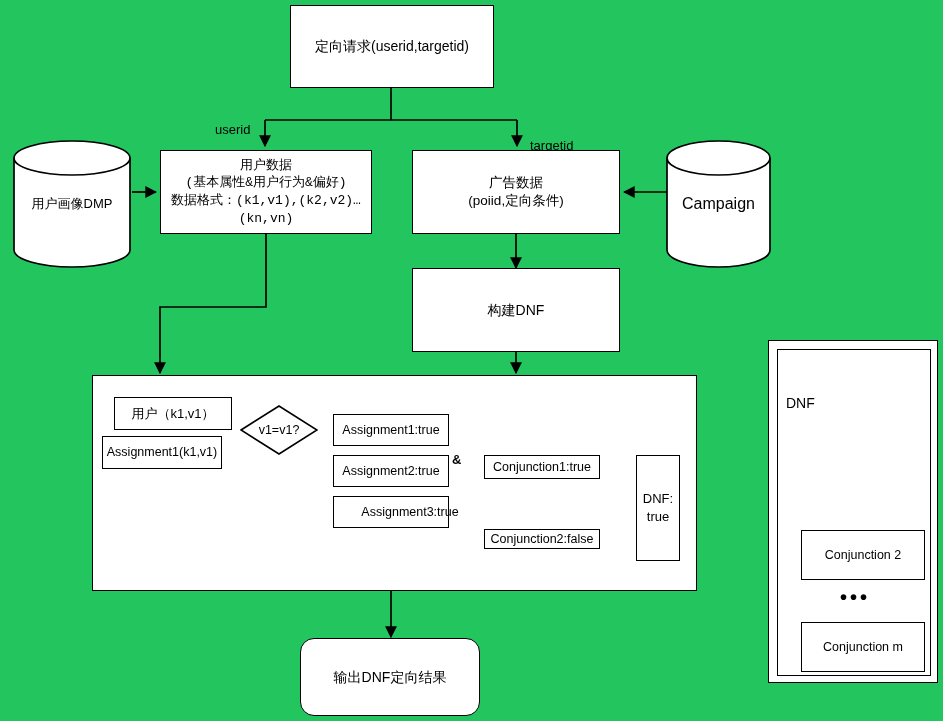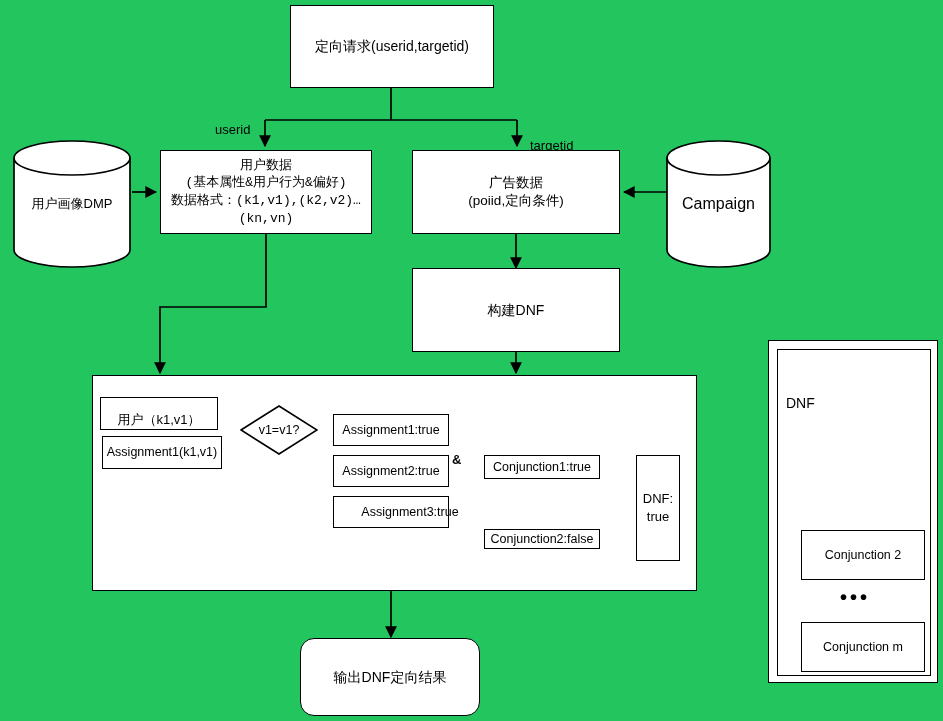--- a/index.html
+++ b/index.html
@@ -120,21 +120,21 @@
     <span>广告数据</span>
     <span>(poiid,定向条件)</span>
   </div>
 
   <div class="node n-lg" style="left:412px;top:268px;width:208px;height:84px;">
     <span>构建DNF</span>
   </div>
 
   <div class="panel" style="left:92px;top:375px;width:605px;height:216px;"></div>
 
-  <div class="node n-sm" style="left:100px;top:397px;width:118px;height:33px;align-items:flex-end;">
+  <div class="node n-sm" style="left:114px;top:397px;width:118px;height:33px;">
     <span>用户（k1,v1）</span>
   </div>
 
   <div class="node n-sm" style="left:102px;top:436px;width:120px;height:33px;font-size:12.5px;">
     <span>Assignment1(k1,v1)</span>
   </div>
 
   <div class="diamondwrap" style="left:240px;top:405px;width:78px;height:50px;">
     <svg width="78" height="50" viewBox="0 0 78 50" xmlns="http://www.w3.org/2000/svg">
       <path d="M 1 25 L 39 1 L 77 25 L 39 49 Z" fill="#fff" stroke="#000" stroke-width="1.6"></path>

